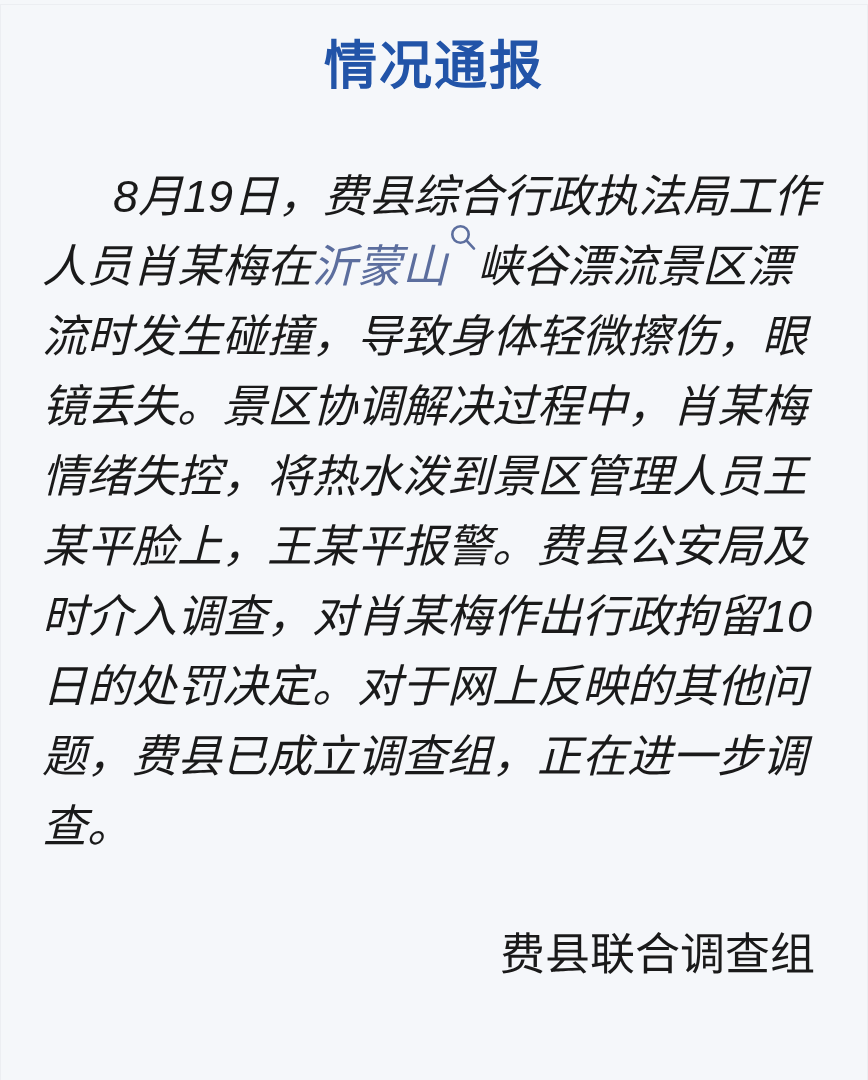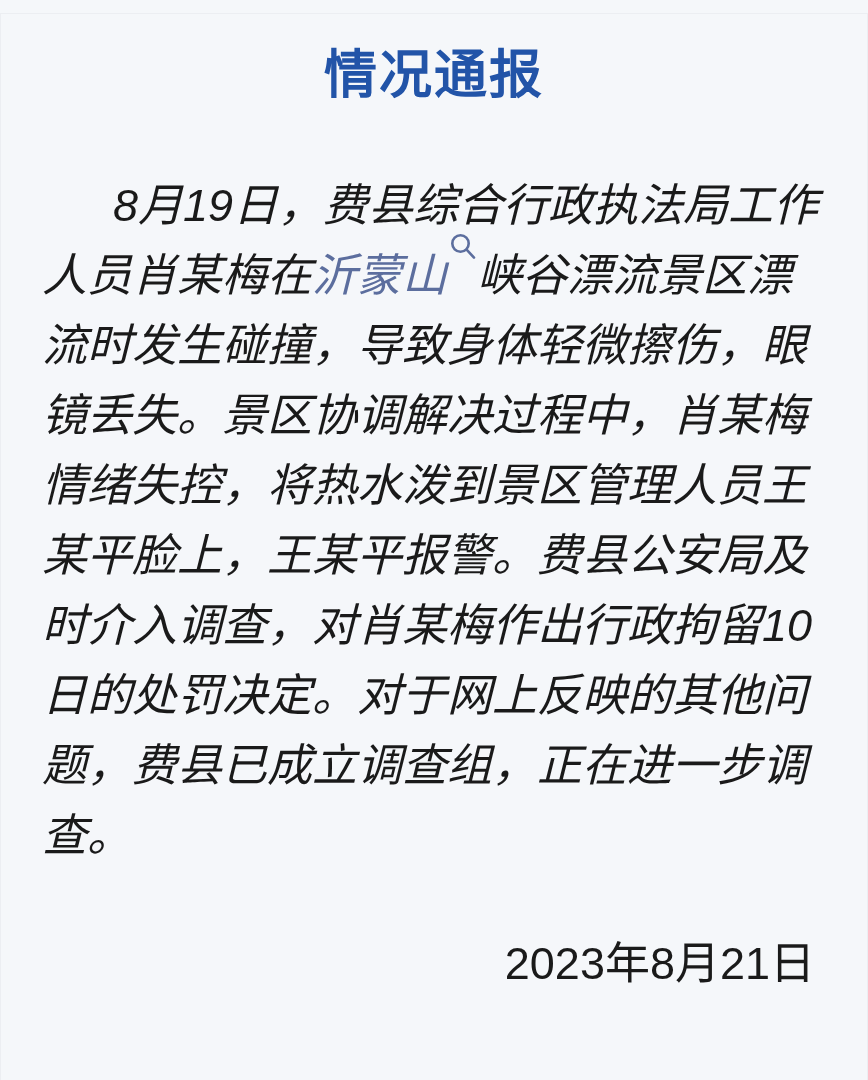--- a/index.html
+++ b/index.html
@@ -16,21 +16,21 @@
   }
   .page {
     width: 868px;
     height: 1080px;
     box-sizing: border-box;
     background: #f5f7fa;
     box-shadow: inset 0 0 0 1px #eceef2;
     position: relative;
   }
   .title {
-    margin: 13px;
+    margin: 4px;
     padding-top: 30px;
     text-align: center;
     font-size: 53px;
     line-height: 64px;
     font-weight: 700;
     color: #2254a8;
     letter-spacing: 2px;
   }
   .body-text {
     margin: 64px 32px 0 42px;
@@ -76,16 +76,16 @@
 <div class="page">
 
   <h1 class="title">情况通报</h1>
 
   <p class="body-text"><span>8月19日，费县综合行政执法局工作人员肖某梅在</span><a class="entity-link"><span>沂蒙山</span><span class="search-icon"><svg viewBox="0 0 28 30" fill="none" xmlns="http://www.w3.org/2000/svg">
             <circle cx="11.5" cy="11.5" r="8.2" stroke="#5c6e9e" stroke-width="2.6" fill="none"></circle>
             <line x1="17.6" y1="17.6" x2="25" y2="25.6" stroke="#5c6e9e" stroke-width="2.6" stroke-linecap="round"></line>
           </svg></span></a><span>峡谷漂流景区漂流时发生碰撞，导致身体轻微擦伤，眼镜丢失。景区协调解决过程中，肖某梅情绪失控，将热水泼到景区管理人员王某平脸上，王某平报警。费县公安局及时介入调查，对肖某梅作出行政拘留10日的处罚决定。对于网上反映的其他问题，费县已成立调查组，正在进一步调查。</span></p>
 
   <div class="signature">
-    <div>2023年8月21日</div>
+    <div>费县联合调查组</div>
   </div>
 
 </div>
 
 </body></html>

